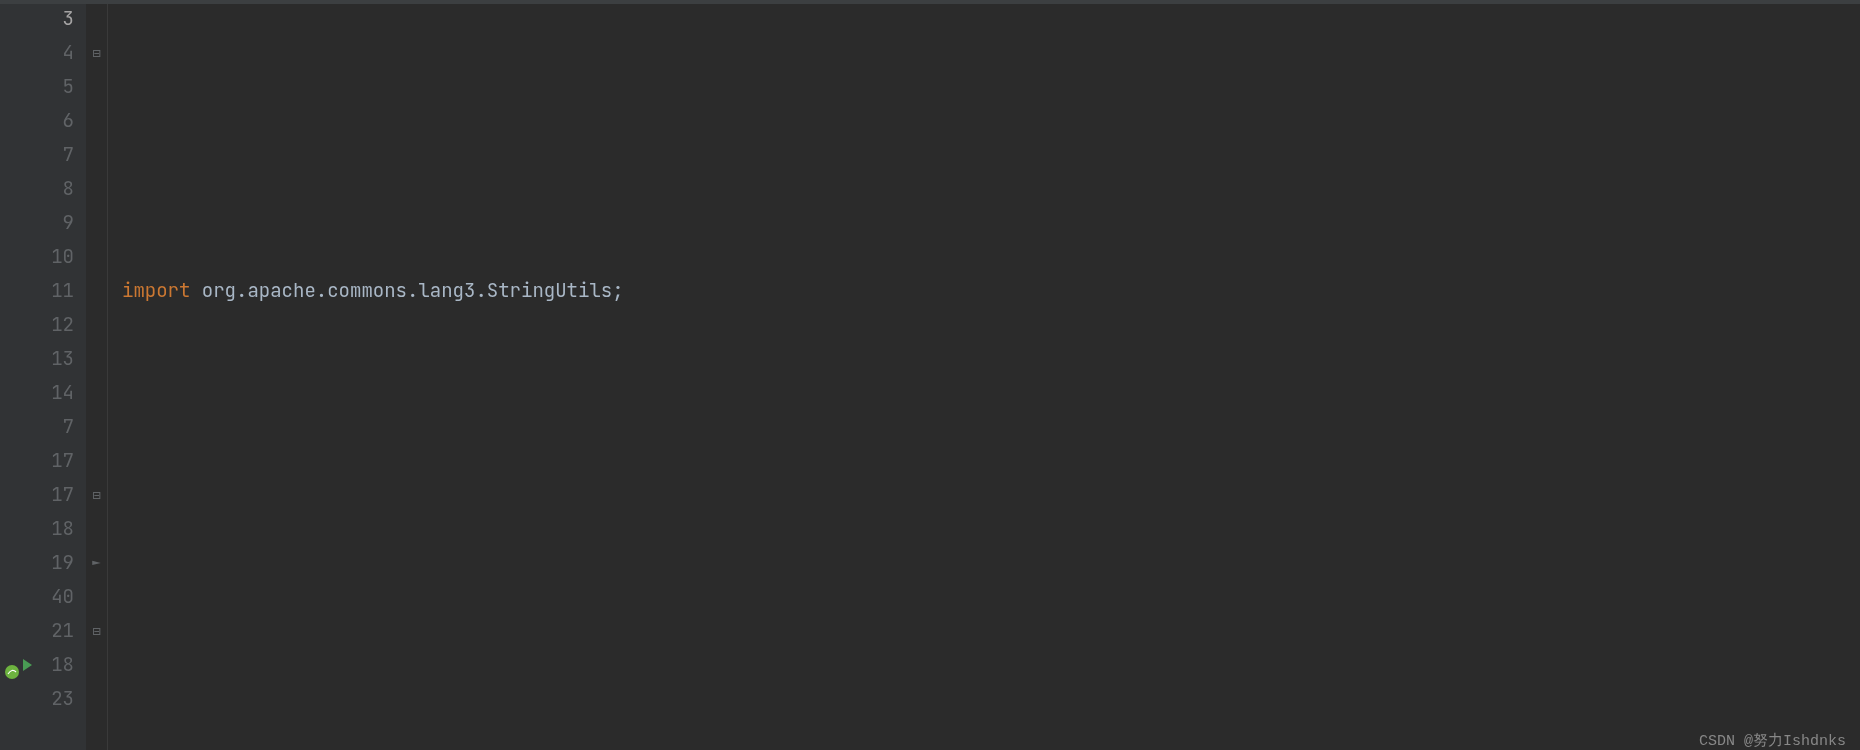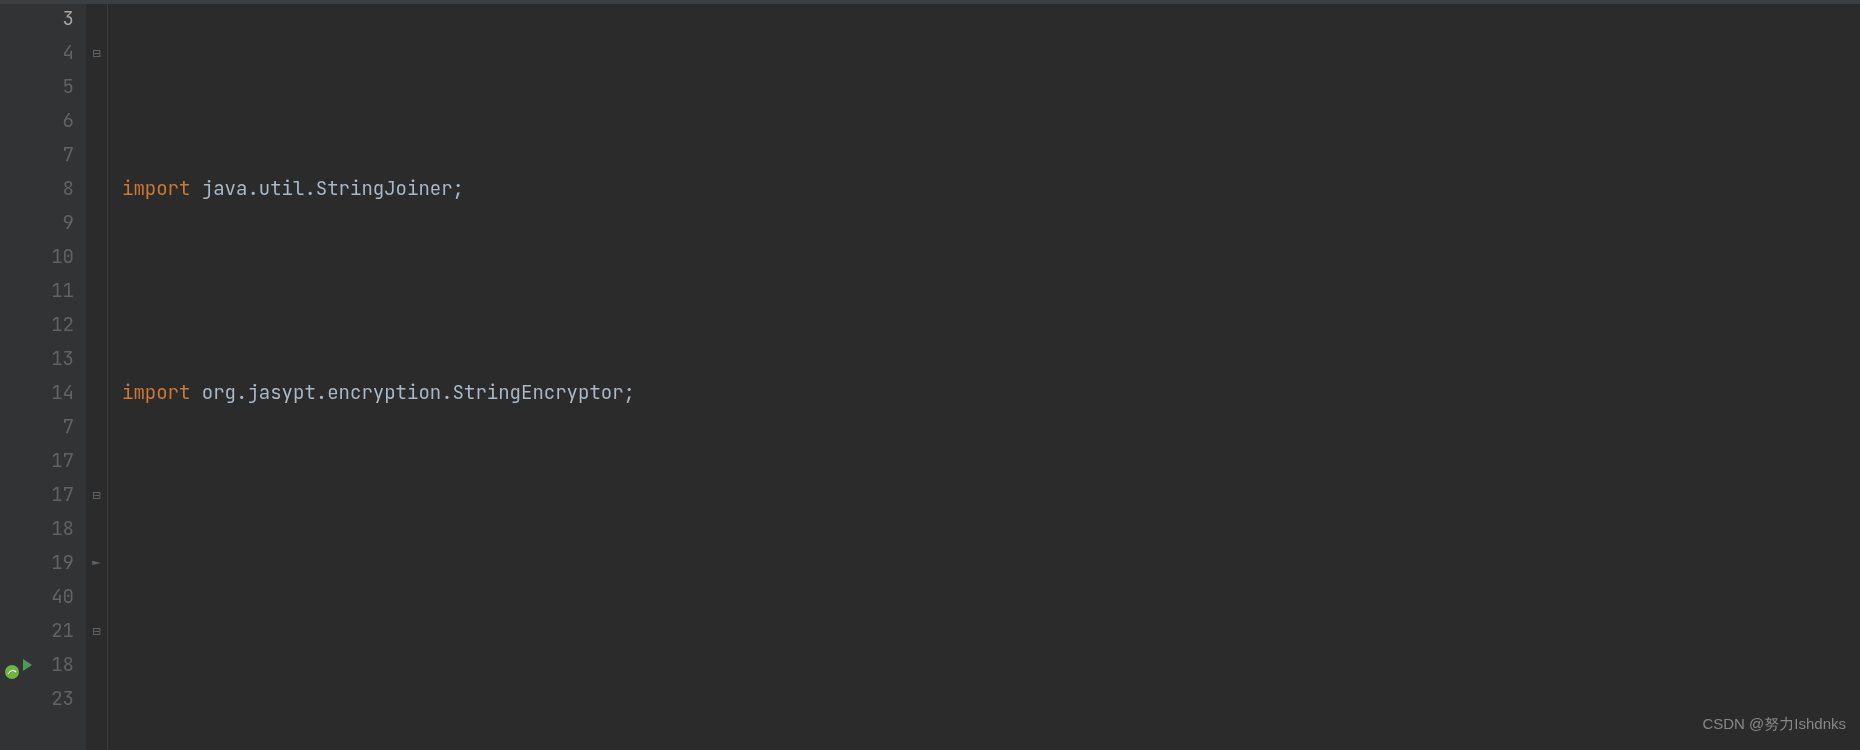--- a/index.html
+++ b/index.html
@@ -77,25 +77,25 @@
     .top-divider {
       height: 4px;
       background: #3c3f41;
       width: 100%;
       position: absolute;
       top: 0;
       left: 0;
     }
     .watermark {
       position: absolute;
-      bottom: 16px;
+      bottom: 0;
       right: 14px;
       color: #888;
       font-size: 15px;
-      font-family: Liberation Sans, sans-serif;
+      font-family: Liberation Mono, monospace;
     }
     .spring-icon {
       width: 16px;
       height: 16px;
       display: inline-block;
     }
     .run-icon {
       width: 0;
       height: 0;
       border-left: 9px solid #499c54;
@@ -186,23 +186,22 @@
     <div class="fold"></div>
     <div class="fold">►</div>
     <div class="fold"></div>
     <div class="fold">⊟</div>
     <div class="fold"></div>
     <div class="fold"></div>
   </div>
 
   <div class="code-area">
     <div class="code-line"></div>
-    <div class="code-line"><span class="kw">import</span><span class="pkg"> java.util.StringJoiner;</span></div>
     <div class="code-line"></div>
-    <div class="code-line"><span class="kw">import</span><span class="pkg"> org.jasypt.encryption.StringEncryptor;</span></div>
+    <div class="code-line"><span class="kw">import</span><span class="pkg"> org.apache.commons.lang3.StringUtils;</span></div>
     
     
     
     
     
     
     
     
     
     

